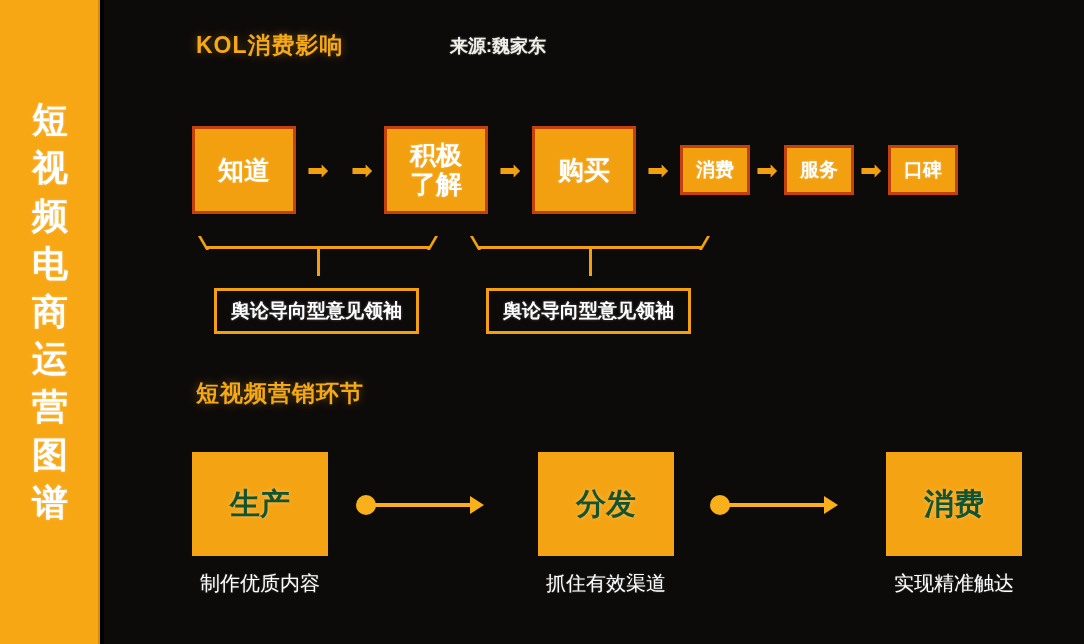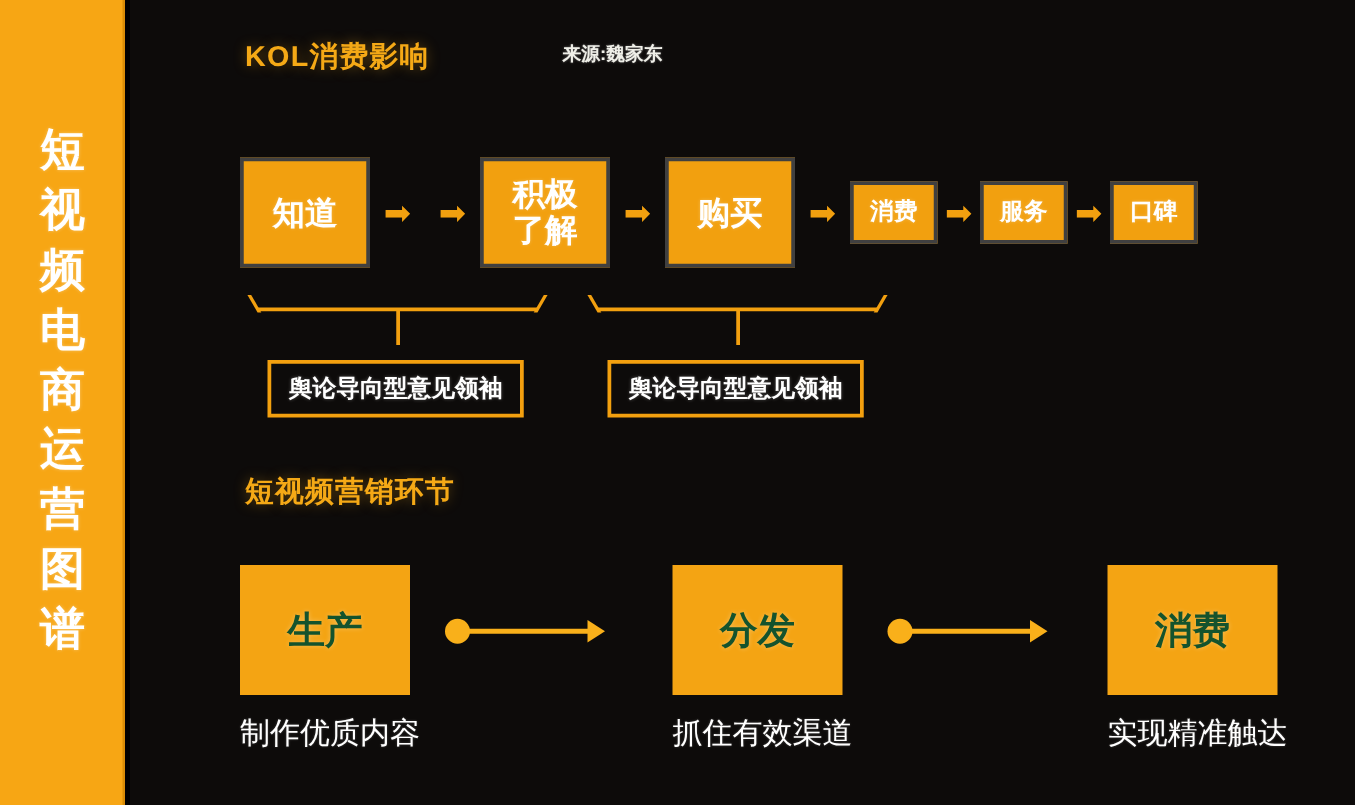--- a/index.html
+++ b/index.html
@@ -64,39 +64,39 @@
     white-space: nowrap;
   }
   #title-kol { left: 92px; top: 30px; }
   #title-marketing { left: 92px; top: 378px; }
 
   #source-note {
     position: absolute;
     left: 346px;
     top: 34px;
     color: #EFEFE8;
-    font-size: 15px;
+    font-size: 18px;
     font-weight: bold;
     white-space: nowrap;
     text-shadow: 0 0 2px rgba(255,255,255,0.4);
   }
 
   
   #kol-row {
     position: absolute;
     left: 88px;
     top: 122px;
     width: 830px;
     height: 96px;
     display: flex;
     align-items: center;
   }
   .kol-box {
     background: #F2A00F;
-    border: 3px solid #404040;
+    border: 3px solid #c2410c;
     color: #FFFFFF;
     font-weight: bold;
     display: flex;
     align-items: center;
     justify-content: center;
     text-align: center;
     box-sizing: border-box;
     white-space: pre-line;
     line-height: 1.1;
     text-shadow: 0 0 3px rgba(255,255,255,0.25);
@@ -190,21 +190,21 @@
     font-weight: bold;
     display: flex;
     align-items: center;
     justify-content: center;
     box-sizing: border-box;
     text-shadow: 0 0 4px rgba(255,255,255,0.3);
   }
   .stage-caption {
     margin-top: 14px;
     color: #FFFFFF;
-    font-size: 24px;
+    font-size: 20px;
     font-weight: normal;
     white-space: nowrap;
     text-shadow: 0 0 2px rgba(255,255,255,0.25);
   }
   .stage-connector {
     position: absolute;
     top: 40px;
     width: 128px;
     height: 26px;
   }

